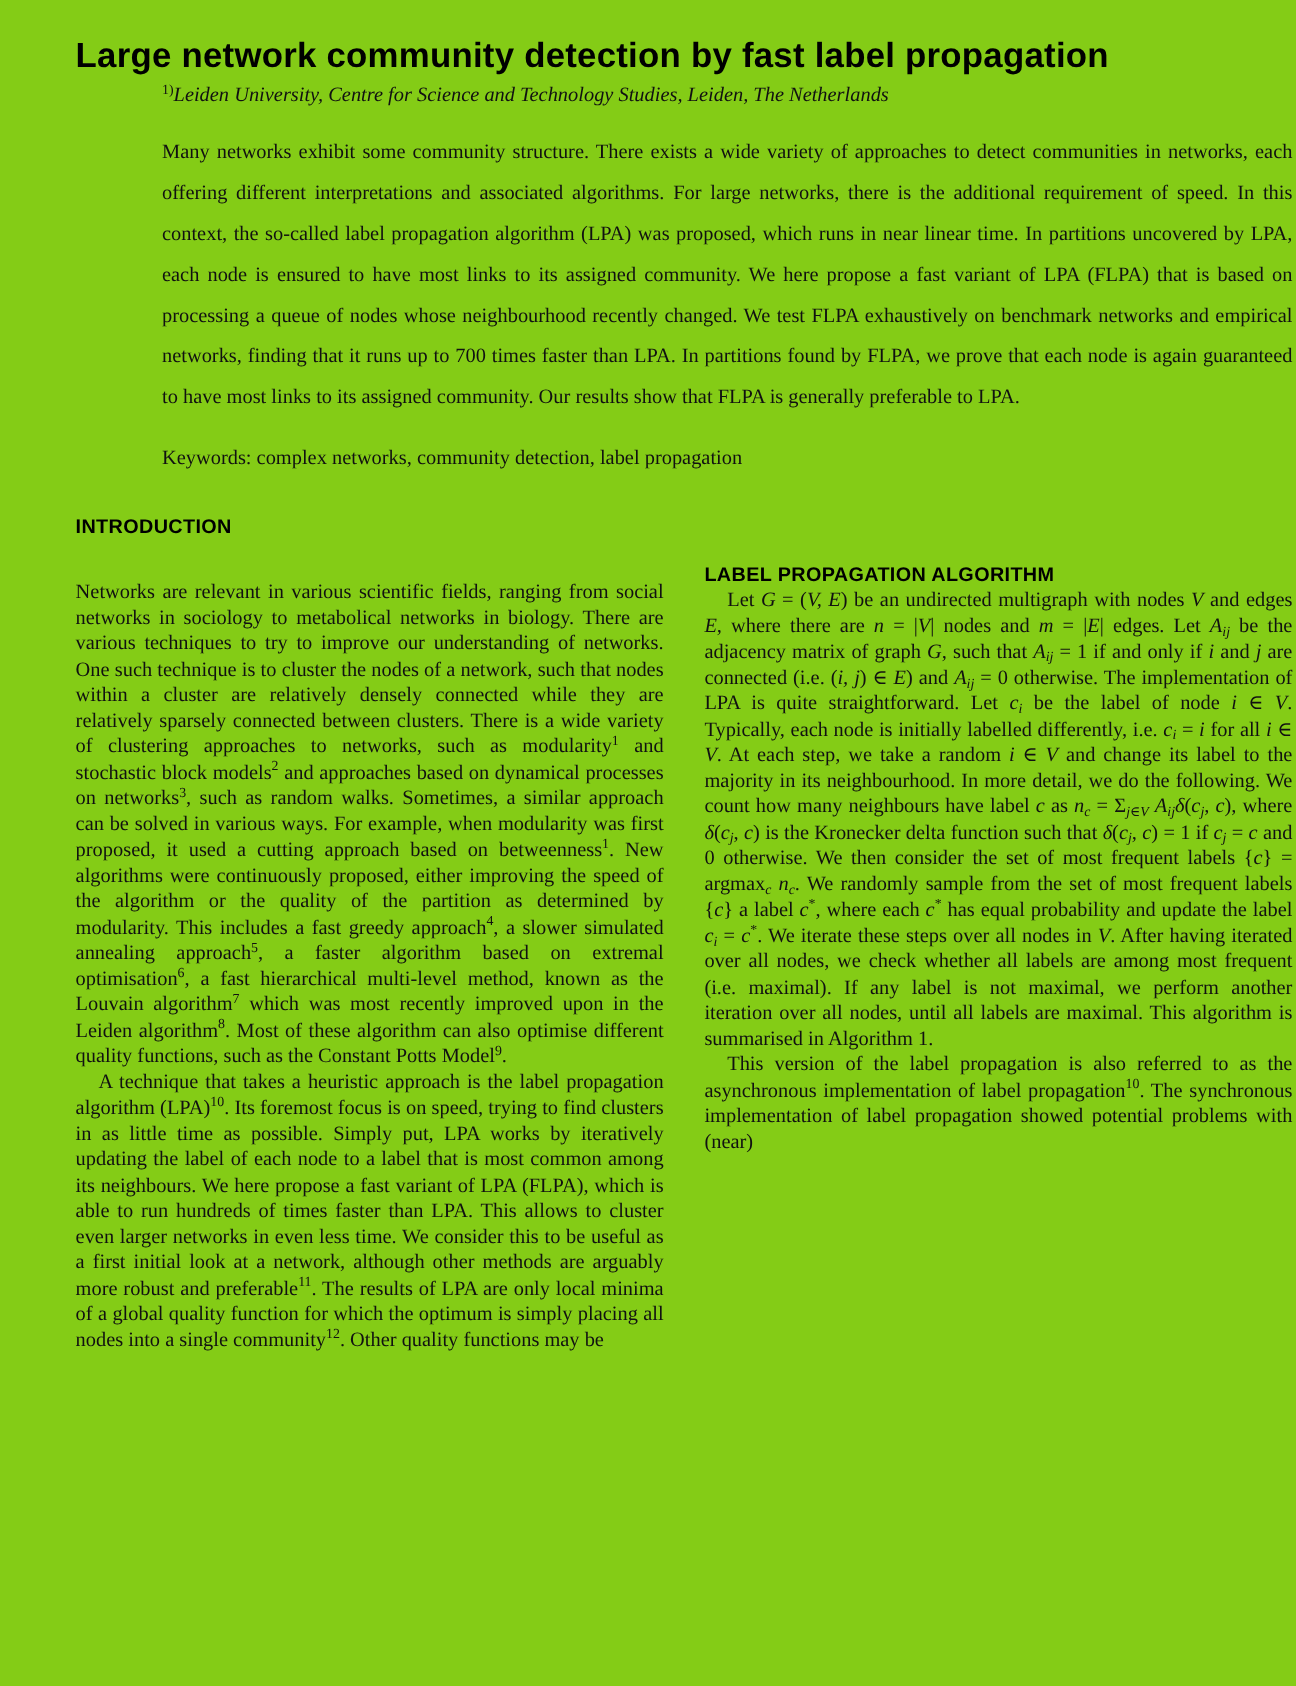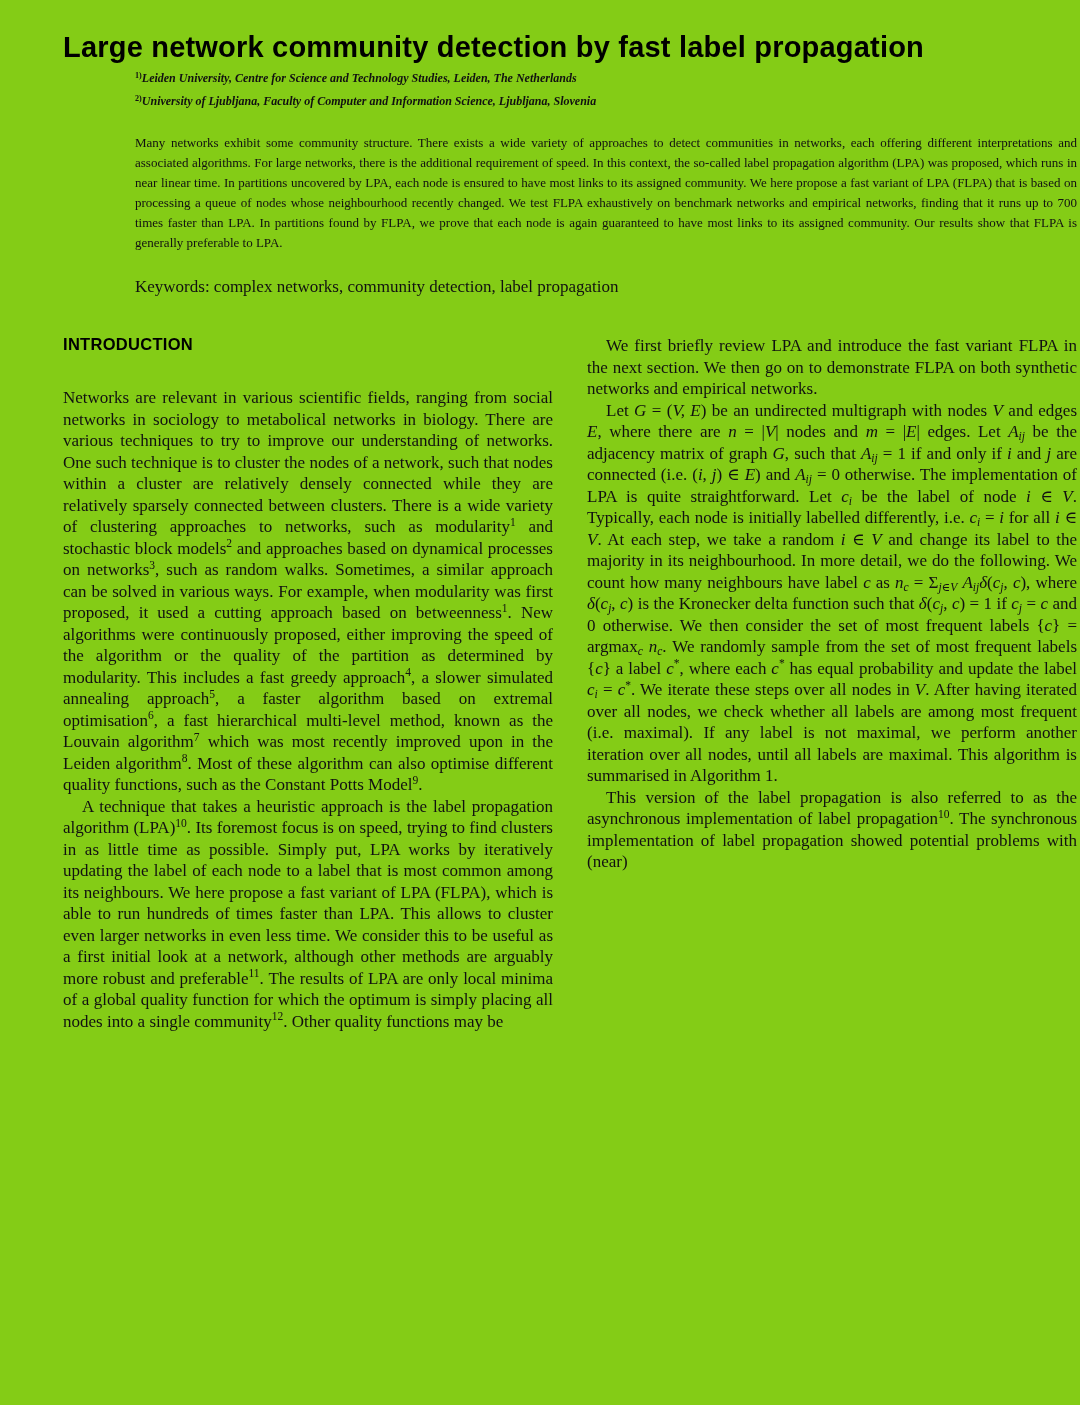--- a/index.html
+++ b/index.html
@@ -15,26 +15,26 @@
     font-weight:bold; font-size:29px; line-height:34px; color:#000;
     letter-spacing:0.2px;
   }
   .byline {
     margin:10px 33px 0 105px;
     font-family:"Liberation Sans","DejaVu Sans",sans-serif;
     font-size:19px; color:#000;
   }
   .affils { margin:3px 33px 0 105px; width:752px; }
   .affil {
-    font-style:italic; font-size:12px; line-height:23px; color:#111;font-weight:bold;
+    font-style:italic; font-size:17px; line-height:23px; color:#111;
   }
   .affil sup { font-style:normal; }
   .abstract {
     margin:20px 33px 0 105px; text-align:justify;
-    font-size:13px; line-height:20px; color:#111;
+    font-size:17px; line-height:34px; color:#111;
     hyphens:auto;
   }
   .keywords { margin:24px 33px 0 105px; font-size:17px; color:#111; }
   .columns { display:flex; gap:34px; margin:38px 32px 0 33px; }
   .col { width:490px; }
   .section-heading {
     font-family:"Liberation Sans","DejaVu Sans",sans-serif;
     font-weight:bold; font-size:16.5px; color:#000; letter-spacing:0.3px;
     margin:0 0 0 0;
   }
@@ -56,31 +56,30 @@
   }
   i { font-style:italic; }
 </style>
 </head>
 <body>
 
 <div class="page">
   <div class="title">Large network community detection by fast label propagation</div>
   <div class="affils">
     <div class="affil"><sup>1)</sup>Leiden University, Centre for Science and Technology Studies, Leiden, The Netherlands</div>
-    <div class="affil"><sup>2)</sup>University of Ljubljana, Faculty of Computer and Information Science, Ljubljana, Slovenia</div>
   </div>
   <div class="abstract">Many networks exhibit some community structure. There exists a wide variety of approaches to detect communities in networks, each offering different interpretations and associated algorithms. For large networks, there is the additional requirement of speed. In this context, the so-called label propagation algorithm (LPA) was proposed, which runs in near linear time. In partitions uncovered by LPA, each node is ensured to have most links to its assigned community. We here propose a fast variant of LPA (FLPA) that is based on processing a queue of nodes whose neighbourhood recently changed. We test FLPA exhaustively on benchmark networks and empirical networks, finding that it runs up to 700 times faster than LPA. In partitions found by FLPA, we prove that each node is again guaranteed to have most links to its assigned community. Our results show that FLPA is generally preferable to LPA.</div>
   <div class="keywords">Keywords: complex networks, community detection, label propagation</div>
 
   <div class="columns">
     <div class="col">
       <h2 class="section-heading">INTRODUCTION</h2>
       <p class="after-heading">Networks are relevant in various scientific fields, ranging from social networks in sociology to metabolical networks in biology. There are various techniques to try to improve our understanding of networks. One such technique is to cluster the nodes of a network, such that nodes within a cluster are relatively densely connected while they are relatively sparsely connected between clusters. There is a wide variety of clustering approaches to networks, such as modularity<sup>1</sup> and stochastic block models<sup>2</sup> and approaches based on dynamical processes on networks<sup>3</sup>, such as random walks. Sometimes, a similar approach can be solved in various ways. For example, when modularity was first proposed, it used a cutting approach based on betweenness<sup>1</sup>. New algorithms were continuously proposed, either improving the speed of the algorithm or the quality of the partition as determined by modularity. This includes a fast greedy approach<sup>4</sup>, a slower simulated annealing approach<sup>5</sup>, a faster algorithm based on extremal optimisation<sup>6</sup>, a fast hierarchical multi-level method, known as the Louvain algorithm<sup>7</sup> which was most recently improved upon in the Leiden algorithm<sup>8</sup>. Most of these algorithm can also optimise different quality functions, such as the Constant Potts Model<sup>9</sup>.</p>
       <p class="indent">A technique that takes a heuristic approach is the label propagation algorithm (LPA)<sup>10</sup>. Its foremost focus is on speed, trying to find clusters in as little time as possible. Simply put, LPA works by iteratively updating the label of each node to a label that is most common among its neighbours. We here propose a fast variant of LPA (FLPA), which is able to run hundreds of times faster than LPA. This allows to cluster even larger networks in even less time. We consider this to be useful as a first initial look at a network, although other methods are arguably more robust and preferable<sup>11</sup>. The results of LPA are only local minima of a global quality function for which the optimum is simply placing all nodes into a single community<sup>12</sup>. Other quality functions may be</p>
     </div>
 
     <div class="col">
-      <p class="indent">We first briefly review LPA and introduce the fast variant FLPA in the next section. We then go on to demonstrate FLPA on both synthetic networks and empirical networks.</p>
+      <h2 class="section-heading lpa-heading">LABEL PROPAGATION ALGORITHM</h2>
       <p class="indent">Let <i>G</i> = (<i>V, E</i>) be an undirected multigraph with nodes <i>V</i> and edges <i>E</i>, where there are <i>n</i> = |<i>V</i>| nodes and <i>m</i> = |<i>E</i>| edges. Let <i>A</i><sub>ij</sub> be the adjacency matrix of graph <i>G</i>, such that <i>A</i><sub>ij</sub> = 1 if and only if <i>i</i> and <i>j</i> are connected (i.e. (<i>i, j</i>) ∈ <i>E</i>) and <i>A</i><sub>ij</sub> = 0 otherwise. The implementation of LPA is quite straightforward. Let <i>c</i><sub>i</sub> be the label of node <i>i</i> ∈ <i>V</i>. Typically, each node is initially labelled differently, i.e. <i>c</i><sub>i</sub> = <i>i</i> for all <i>i</i> ∈ <i>V</i>. At each step, we take a random <i>i</i> ∈ <i>V</i> and change its label to the majority in its neighbourhood. In more detail, we do the following. We count how many neighbours have label <i>c</i> as <i>n</i><sub>c</sub> = Σ<sub>j∈V</sub> <i>A</i><sub>ij</sub><i>δ</i>(<i>c</i><sub>j</sub>, <i>c</i>), where <i>δ</i>(<i>c</i><sub>j</sub>, <i>c</i>) is the Kronecker delta function such that <i>δ</i>(<i>c</i><sub>j</sub>, <i>c</i>) = 1 if <i>c</i><sub>j</sub> = <i>c</i> and 0 otherwise. We then consider the set of most frequent labels {<i>c</i>} = argmax<sub>c</sub> <i>n</i><sub>c</sub>. We randomly sample from the set of most frequent labels {<i>c</i>} a label <i>c</i><sup>*</sup>, where each <i>c</i><sup>*</sup> has equal probability and update the label <i>c</i><sub>i</sub> = <i>c</i><sup>*</sup>. We iterate these steps over all nodes in <i>V</i>. After having iterated over all nodes, we check whether all labels are among most frequent (i.e. maximal). If any label is not maximal, we perform another iteration over all nodes, until all labels are maximal. This algorithm is summarised in Algorithm 1.</p>
       <p class="indent">This version of the label propagation is also referred to as the asynchronous implementation of label propagation<sup>10</sup>. The synchronous implementation of label propagation showed potential problems with (near)</p>
     </div>
   </div>
 </div>
 
 </body></html>

